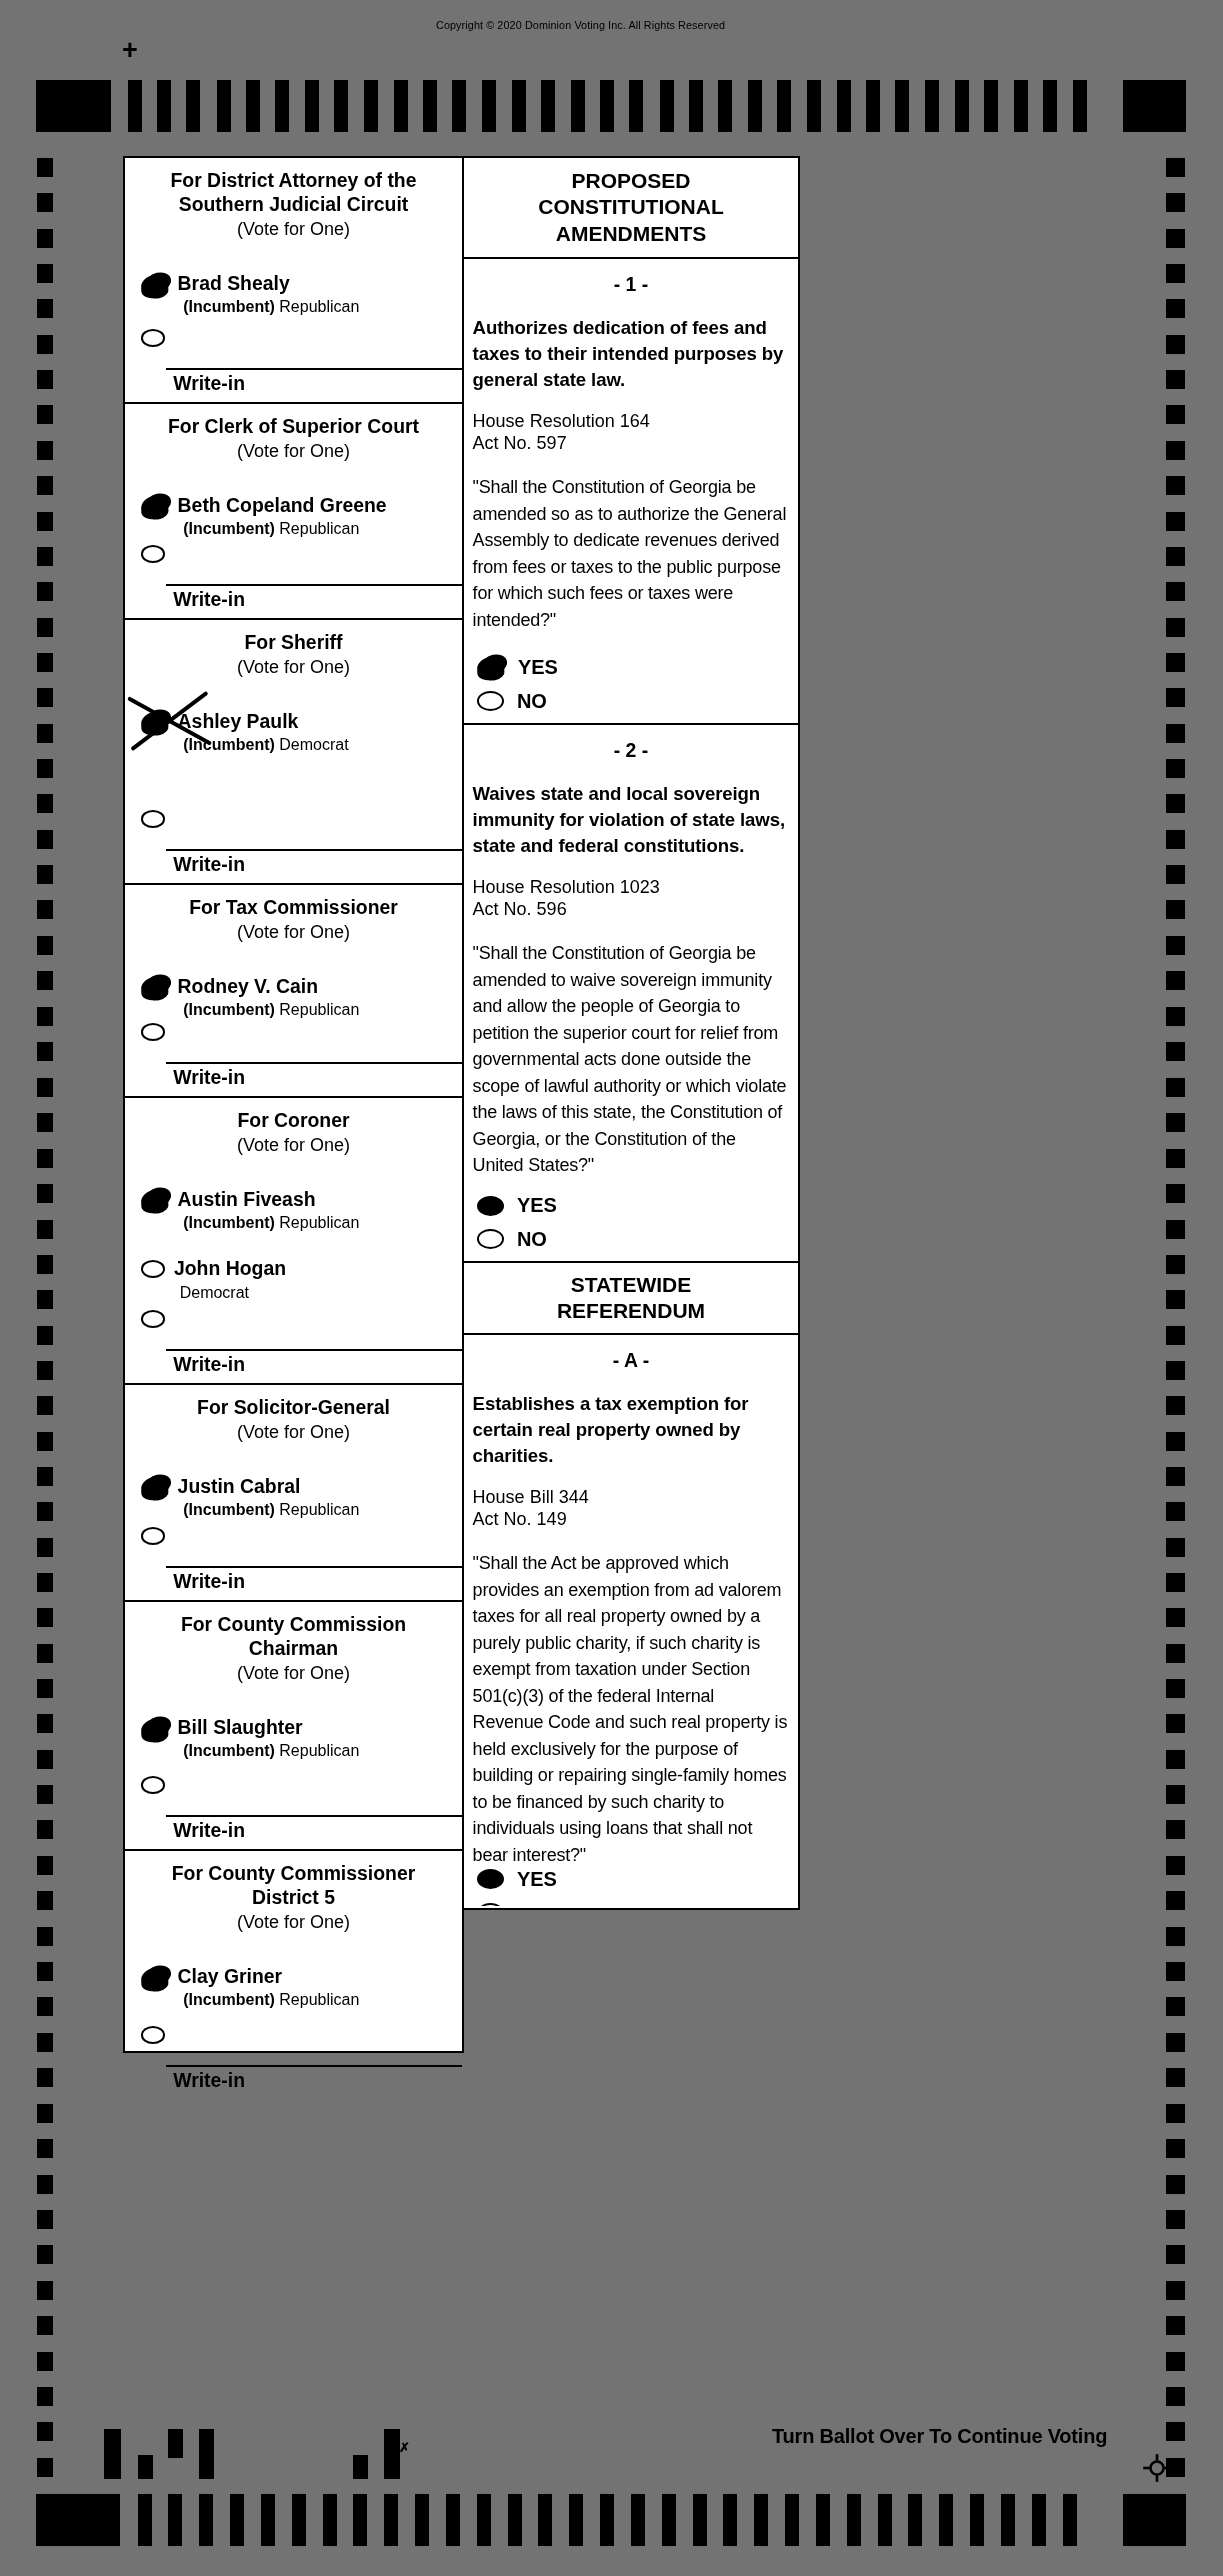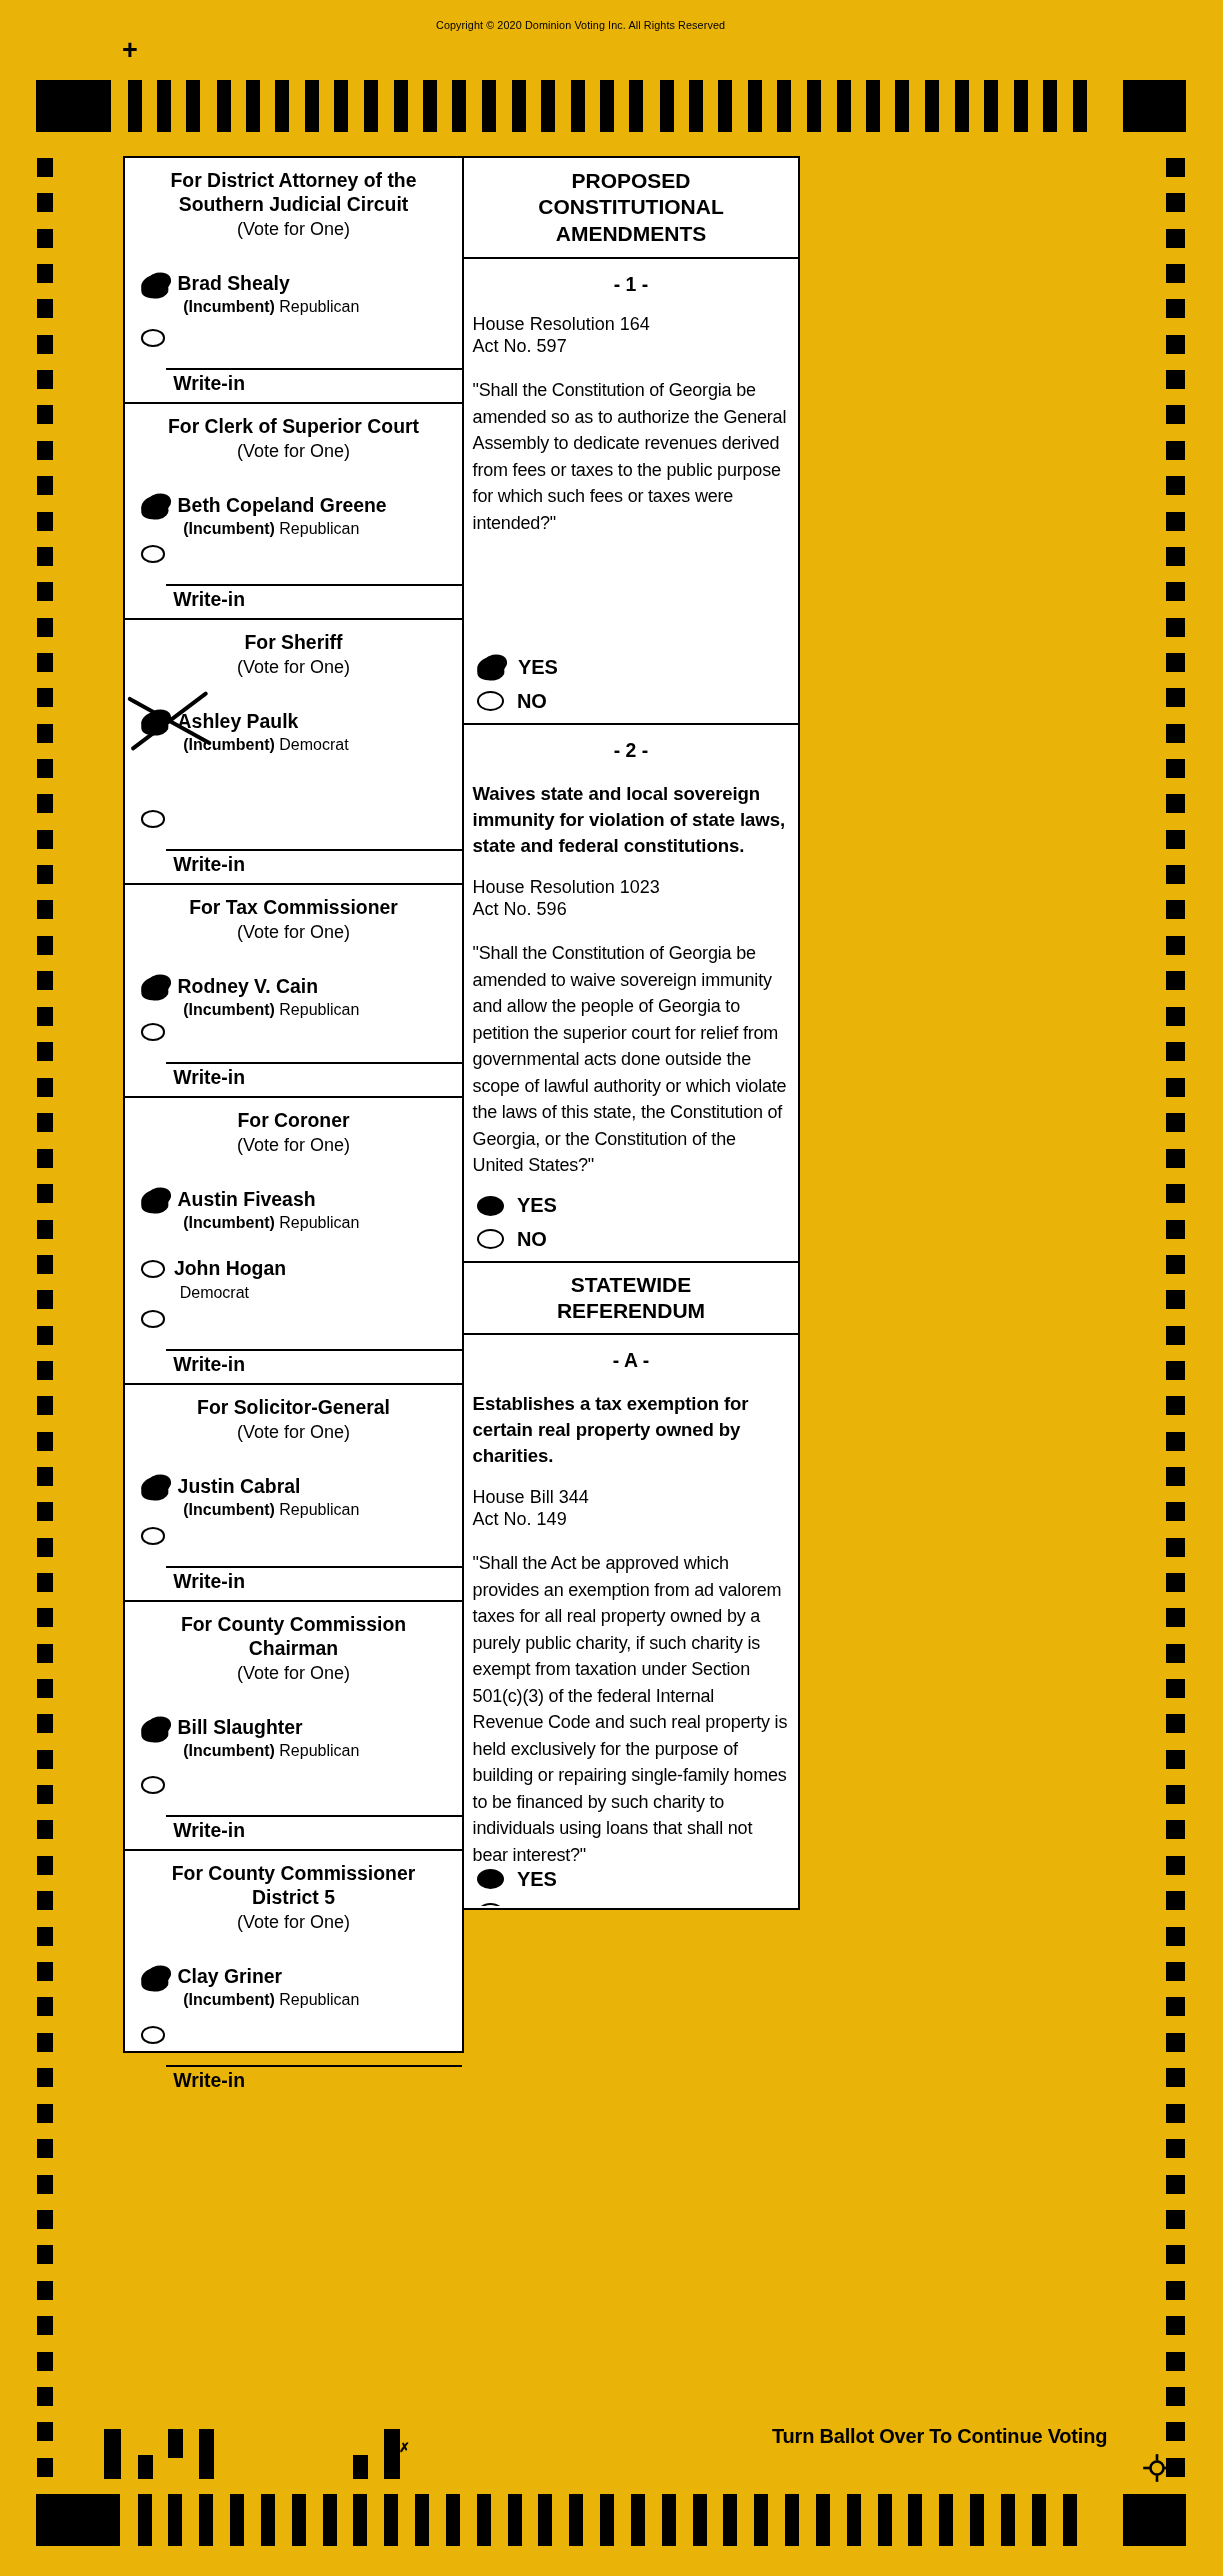--- a/index.html
+++ b/index.html
@@ -1,16 +1,16 @@
 <!DOCTYPE html>
 <html style="font-size:11.5px"><head>
 <meta charset="utf-8">
 <style>
   html,body{margin:0;padding:0;background:#e8e8e8;}
-  .page{position:relative;width:1224px;height:2576px;background:#eab308;
+  .page{position:relative;width:1224px;height:2576px;background:#737373;
         font-family:"Liberation Sans",sans-serif;color:#000;overflow:hidden;}
   .tmark{position:absolute;background:#000;}
 
   
   .col{position:absolute;border:2.9px solid #000;box-sizing:border-box;background:#fff;}
   #left-col{left:123px;top:156px;width:341px;height:1897px;}
   #right-col{left:462px;top:156px;width:338px;height:1754px;}
 
   
   .contest{display:flex;flex-direction:column;box-sizing:border-box;
@@ -207,20 +207,21 @@
       </div>
     </div>
   <div id="right-col" class="col">
       <div class="col-header" style="height: 101px;">
         <div>PROPOSED</div>
         <div>CONSTITUTIONAL</div>
         <div>AMENDMENTS</div>
       </div>
       <div class="measure" style="height: 466px;">
         <div class="m-number">- 1 -</div>
+        <div class="m-summary">Authorizes dedication of fees and taxes to their intended purposes by general state law.</div>
         <div class="m-authority">
           <div>House Resolution 164</div>
           <div>Act No. 597</div>
         </div>
         <div class="m-question">"Shall the Constitution of Georgia be amended so as to authorize the General Assembly to dedicate revenues derived from fees or taxes to the public purpose for which such fees or taxes were intended?"</div>
         <div class="choice-row yes">
           <div class="oval-wrap"><span class="oval choice filled blob"></span></div>
           <span class="choice-label">YES</span>
         </div>
         <div class="choice-row">

